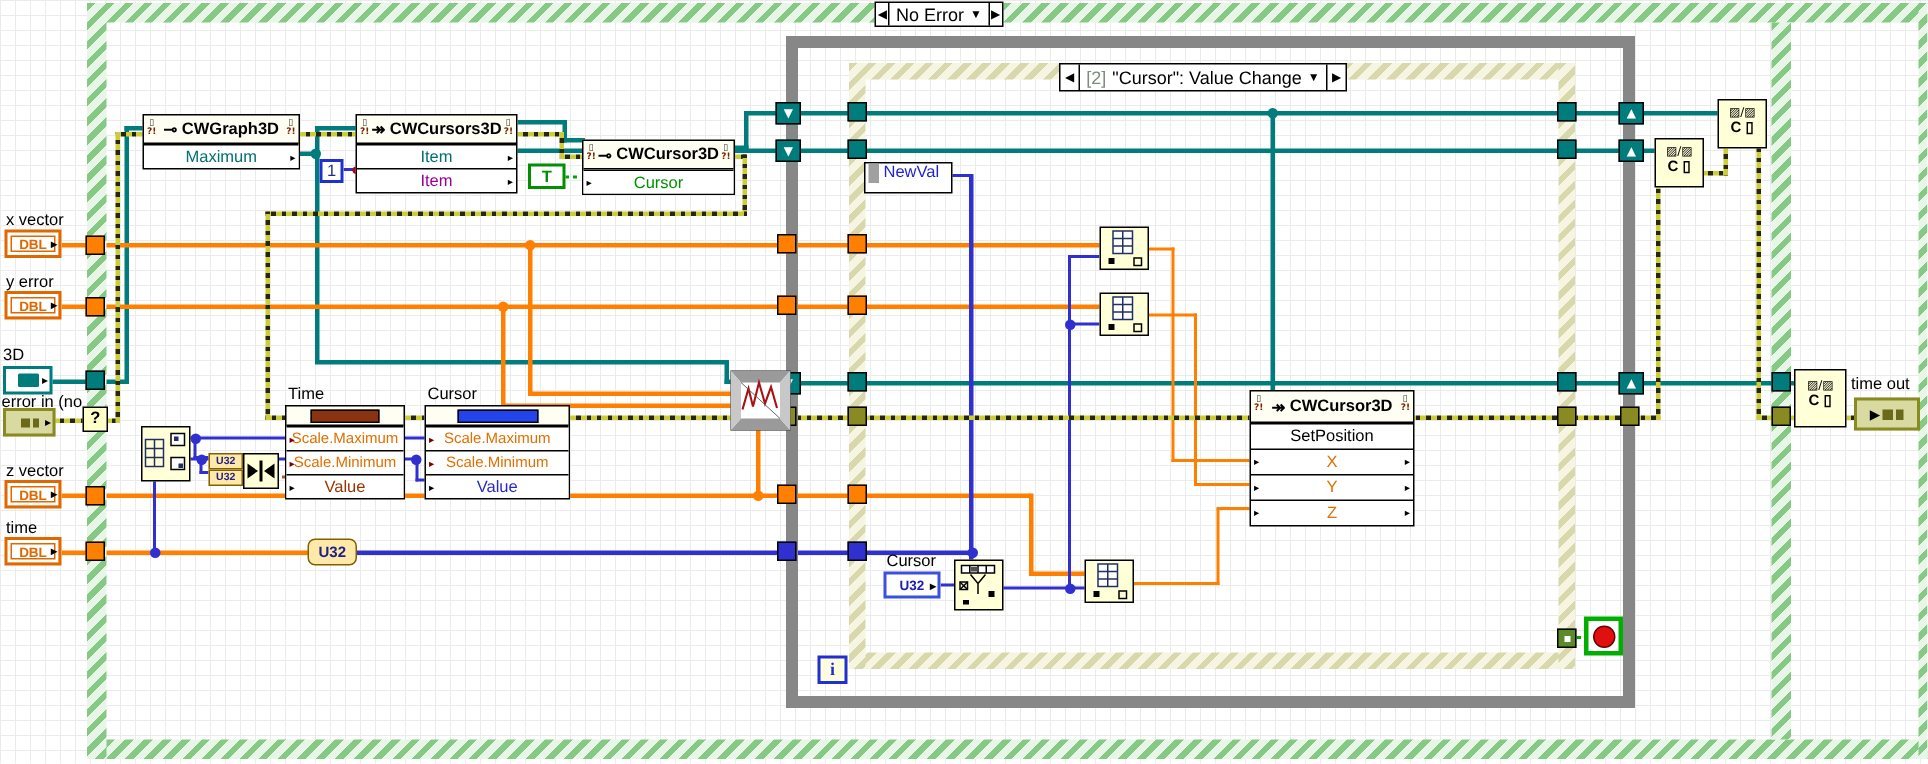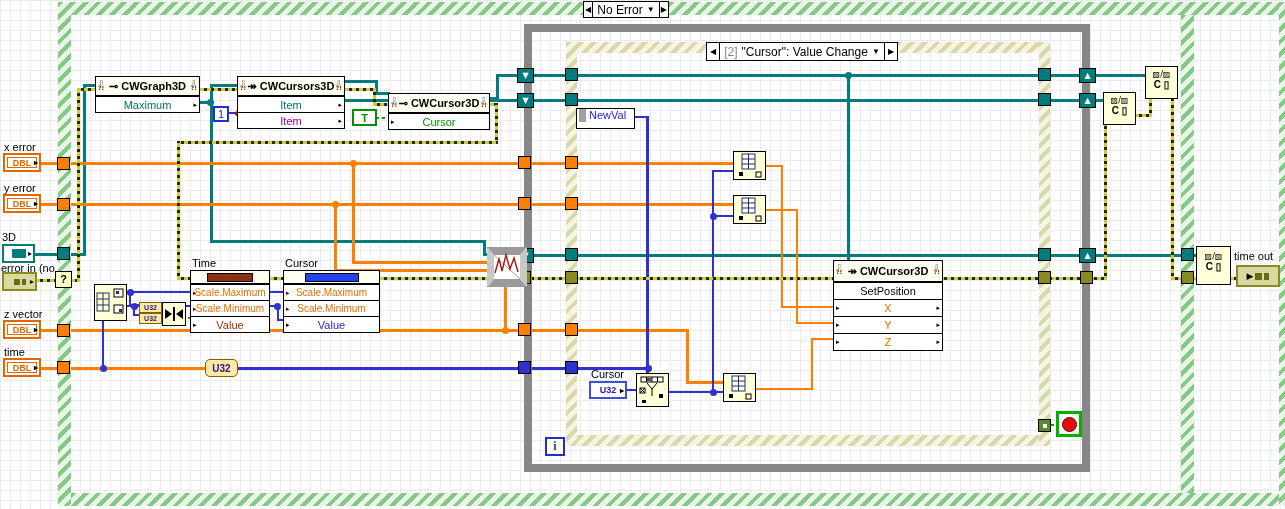--- a/index.html
+++ b/index.html
@@ -203,21 +203,21 @@
 <div class="dot bl" style="left:710px;top:389px"></div>
 <div class="dot bl" style="left:710px;top:213px"></div>
 <div class="dot bl" style="left:127px;top:289px"></div>
 <div class="dot bl" style="left:131px;top:303px"></div>
 <div class="dot bl" style="left:274px;top:303px"></div>
 <div class="dot bl" style="left:100px;top:365px"></div>
 <div class="dot te" style="left:207px;top:99px"></div>
 <div class="dot te" style="left:845px;top:72px"></div>
 <div class="dot rd" style="left:235px;top:111px"></div>
 
-<div class="lbl" style="left:4px;top:141px">x error</div>
+<div class="lbl" style="left:4px;top:141px">x vector</div>
 <div class="term dbl" style="left:3px;top:153px;width:38px;height:19px">
     <span>DBL</span>
     <span class="tarr">▸</span>
   </div>
 <div class="lbl" style="left:4px;top:182px">y error</div>
 <div class="term dbl" style="left:3px;top:194px;width:38px;height:19px">
     <span>DBL</span>
     <span class="tarr">▸</span>
   </div>
 <div class="lbl" style="left:2px;top:231px">3D</div>

